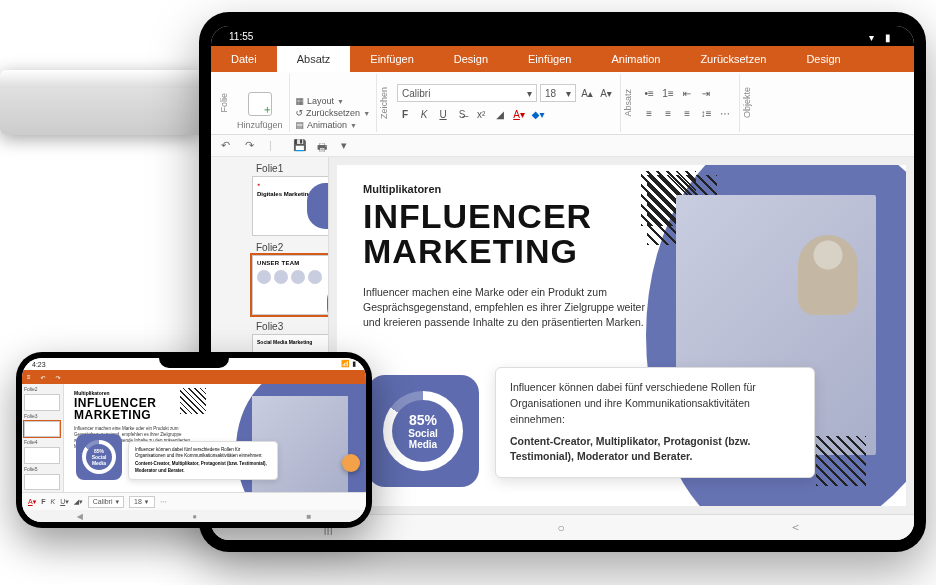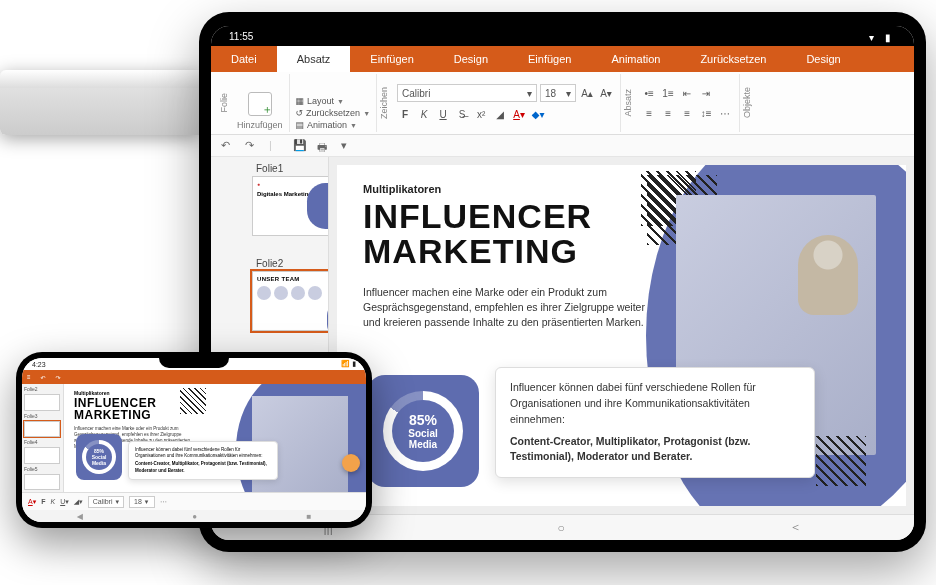--- a/index.html
+++ b/index.html
@@ -34,21 +34,21 @@
   .select { border:1px solid #ccc; background:#fff; height:18px; font-size:10px; padding:0 4px; display:flex; align-items:center; justify-content:space-between; gap:6px;}
   .sq { width:16px; height:16px; display:inline-flex; align-items:center; justify-content:center; font-size:10px; color:#555;}
 
   .vlabel { writing-mode: vertical-rl; transform: rotate(180deg); font-size:9px; color:#888; padding:4px 2px; align-self:center;}
 
   .qat { height: 22px; background:#fafafa; border-bottom:1px solid #e5e5e5; display:flex; align-items:center; gap:10px; padding:0 10px; font-size:11px; color:#666;}
   .qat .q { width:14px; height:14px; display:inline-block; }
 
   .workspace { flex:1; display:flex; background:#ececec; min-height:0;}
   .slidepanel { width: 118px; background:#f4f4f4; border-right:1px solid #ddd; overflow:hidden; padding:4px;}
-  .thumb-wrap { margin-bottom:20px;padding-left:37px;}
+  .thumb-wrap { margin-bottom:4px;padding-left:37px;}
   .thumb-label { font-size:10px; color:#444; padding:2px 4px;}
   .thumb { background:#fff; border:1px solid #ccc; width:106px; height:60px; position:relative; overflow:hidden; font-size:5px; padding:4px;}
   .thumb.sel { outline:2px solid #d55b1a;}
 
   .canvas { flex:1; background:#eee; display:flex; align-items:flex-start; justify-content:center; padding:8px; min-width:0;}
   .slide { background:#fff; width:100%; height:100%; position:relative; overflow:hidden;}
 
   .blob { position:absolute; right:-60px; top:-40px; width:320px; height:420px; background:#5e6caf; border-radius:45% 55% 60% 40% / 50% 45% 55% 50%; opacity:.95;}
   .hatch { position:absolute; width:70px; height:70px; background:repeating-linear-gradient(45deg,#222 0 2px, transparent 2px 7px);}
   .h1 { left:310px; top:10px; }

